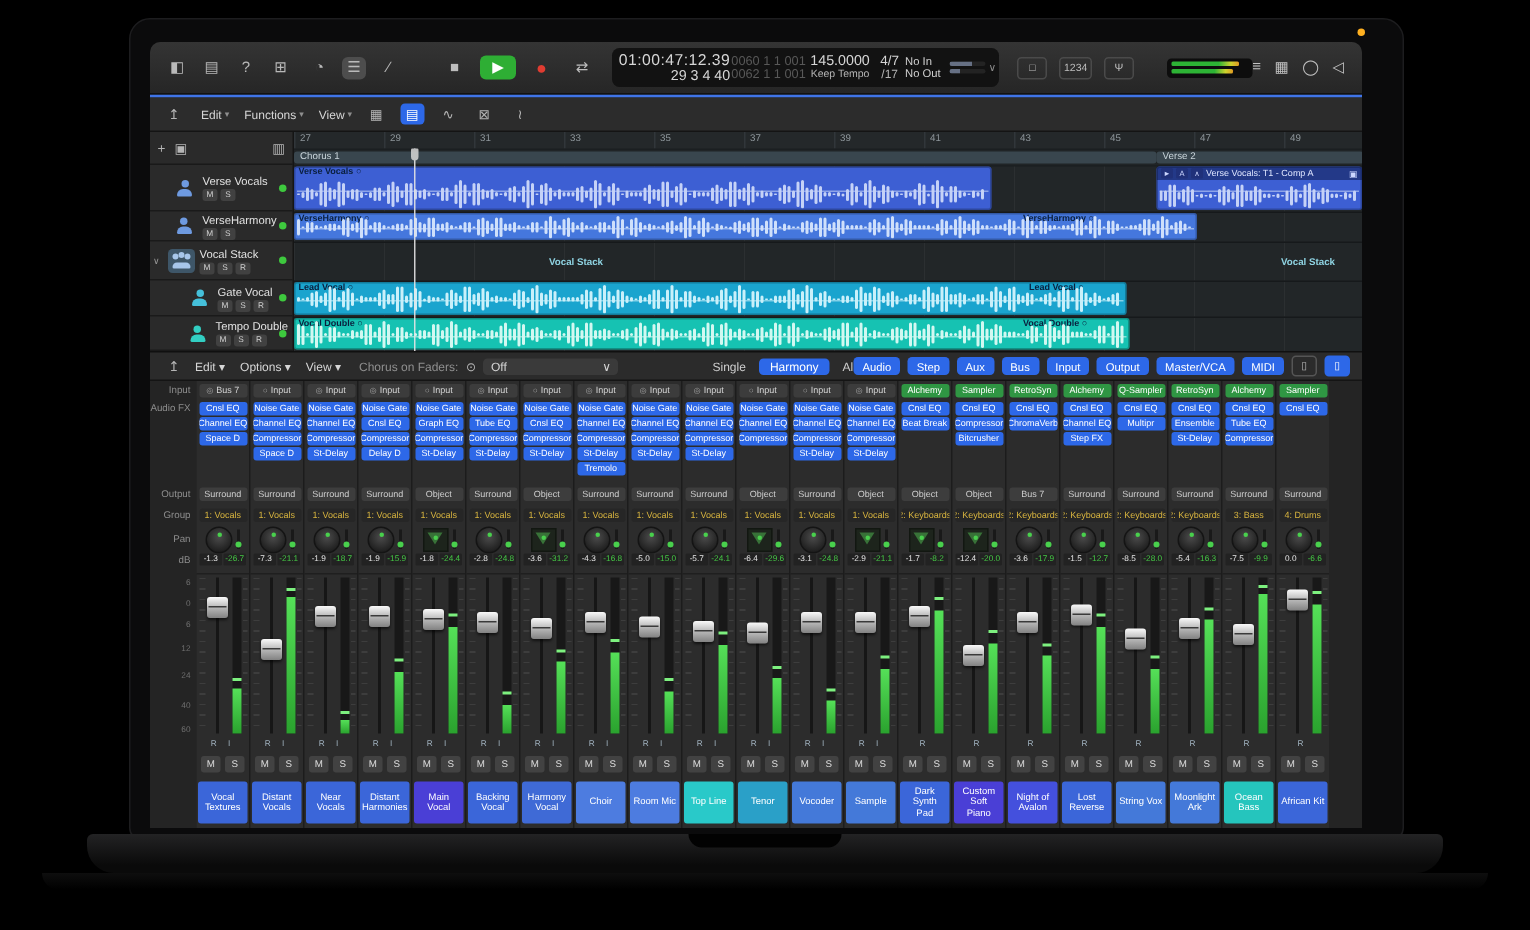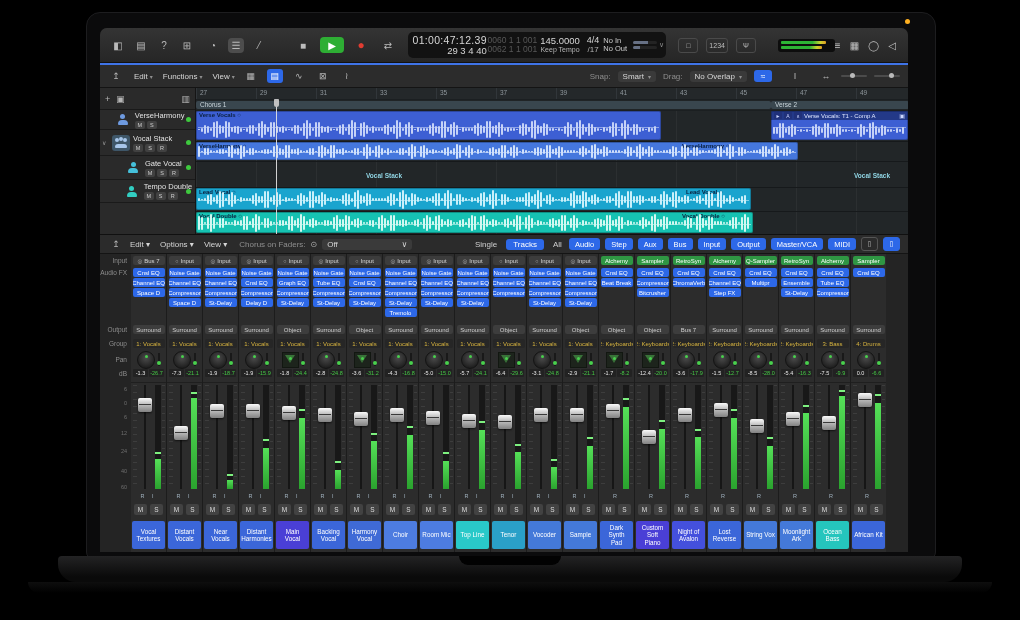--- a/index.html
+++ b/index.html
@@ -185,21 +185,21 @@
         </div>
         <div class="blk b-dim">
           <span>0060 1 1 001</span>
           <span>0062 1 1 001</span>
         </div>
         <div class="blk b-tempo">
           <span class="r1">145.0000</span>
           <span class="r2">Keep Tempo</span>
         </div>
         <div class="blk b-sig">
-          <span class="r1">4/4</span>
+          <span class="r1">4/7</span>
           <span class="r2">/17</span>
         </div>
         <div class="blk b-io">
           <span>No In</span>
           <span>No Out</span>
         </div>
         <div class="blk b-cpu">
           <span class="cpubar">
               <i style="width:62%"></i>
             </span>
@@ -240,52 +240,46 @@
         </span>
       <span class="mi">
           <span>View</span>
           <span class="car">▾</span>
         </span>
       <span class="aico">▦</span>
       <span class="aico sel">▤</span>
       <span class="aico">∿</span>
       <span class="aico">⊠</span>
       <span class="aico">≀</span>
-      <div class="atb-r">
-        <span class="dim">Snap:</span>
-        <span class="pill">
-            <span>Smart</span>
-            <span class="car">▾</span>
-          </span>
-        <span class="dim">Drag:</span>
-        <span class="pill">
-            <span>No Overlap</span>
-            <span class="car">▾</span>
-          </span>
-        <span class="bluebtn">≈</span>
-        <span class="aico">I</span>
-        <span class="aico">↔</span>
-        <span class="mini-sl">
-            <i style="left:9px"></i>
-          </span>
-        <span class="mini-sl">
-            <i style="left:15px"></i>
-          </span>
-      </div>
     </div>
 
     <div class="arrange">
       <div class="hcol">
         <div class="htop">
           <span>+</span>
           <span>▣</span>
           <span class="sp">▥</span>
         </div>
         <div>
 
+        <div class="thead" style="height: 31px; padding-left: 4px;">
+            <span class="disc"></span>
+            <span class="iconbox" style="background: transparent;">
+              <span class="person" style="color: rgb(110, 154, 224);"></span>
+
+            </span>
+            <span class="tmeta">
+              <span class="tname">Verse Vocals</span>
+              <span class="tbtns">
+                  <i class="hbtn">M</i>
+                  <i class="hbtn">S</i>
+                </span>
+            </span>
+            <span class="tdot"></span>
+          </div>
             <div class="thead" style="height: 20px; padding-left: 4px;">
             <span class="disc"></span>
             <span class="iconbox" style="background: transparent;">
               <span class="person" style="color: rgb(110, 154, 224);"></span>
 
             </span>
             <span class="tmeta">
               <span class="tname">VerseHarmony</span>
               <span class="tbtns">
                   <i class="hbtn">M</i>
@@ -1242,21 +1236,21 @@
       <span class="mi" style="margin-left:10px"><span>Options</span> <span class="car">▾</span></span>
       <span class="mi" style="margin-left:10px"><span>View</span> <span class="car">▾</span></span>
       <span class="dim" style="margin-left:12px">Chorus on Faders:</span>
       <span style="margin-left:5px;color:#b5b5b5">⊙</span>
       <span class="pill" style="margin-left:5px;min-width:80px;justify-content:space-between">
         <span>Off</span>
           <span class="car">∨</span>
       </span>
       <div class="seg">
         <span class="segbtn">Single</span>
-        <span class="segbtn on">Tracks</span>
+        <span class="segbtn on">Harmony</span>
         <span class="segbtn">All</span>
       </div>
       <div class="mtb-r">
         <span style="display:flex;gap:5px">
             <span class="fchip">Audio</span>
             <span class="fchip">Step</span>
             <span class="fchip">Aux</span>
             <span class="fchip">Bus</span>
             <span class="fchip">Input</span>
             <span class="fchip">Output</span>

